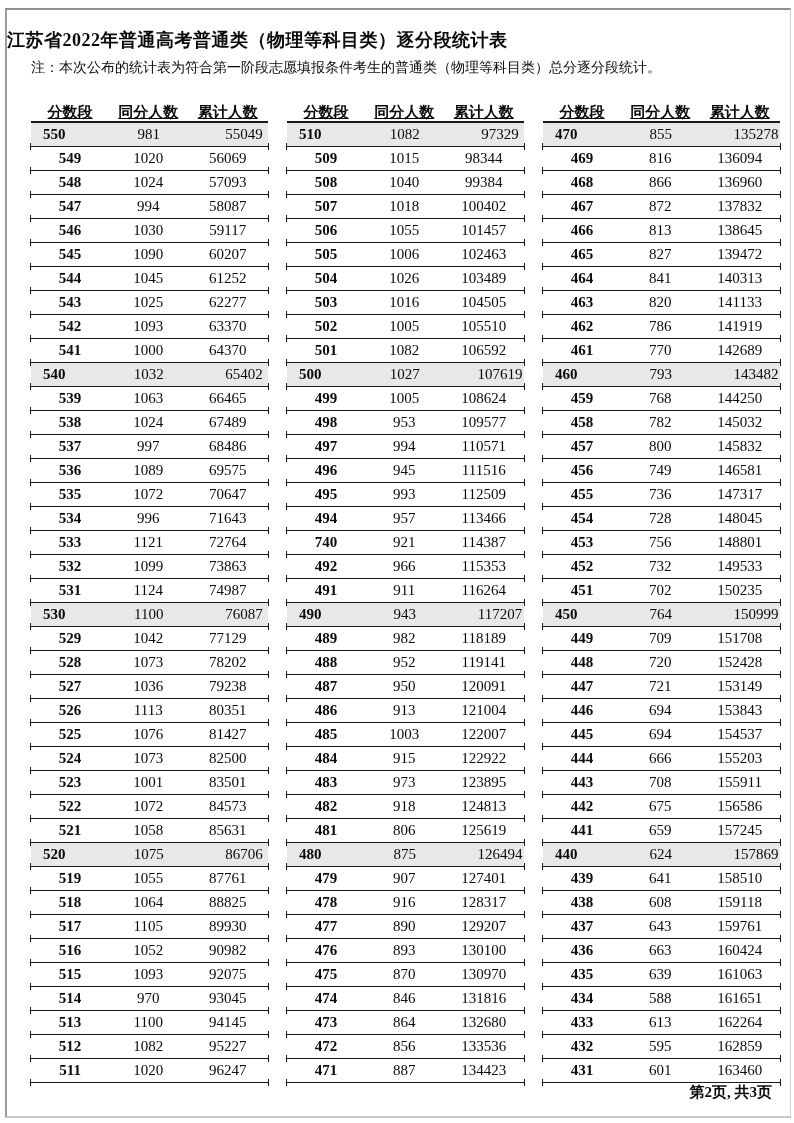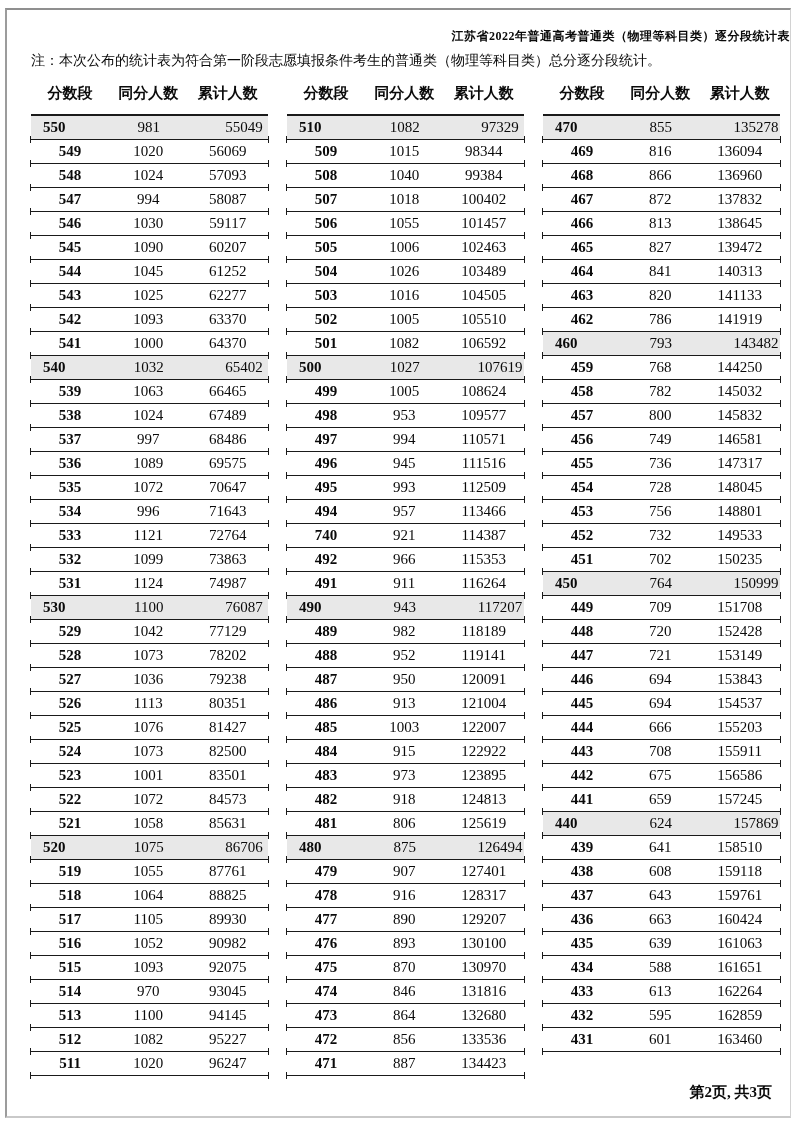--- a/index.html
+++ b/index.html
@@ -14,42 +14,43 @@
     position: absolute;
     left: 5px; top: 8px; right: 3px; bottom: 5px;
     background: #fff;
     border-top: 2px solid #8f8f8f;
     border-left: 2px solid #9c9c9c;
     border-right: 1px solid #d2d2d2;
     border-bottom: 2px solid #c9c9c9;
   }
   .title {
     margin-top: 18px;
-    text-align: right;
-    font-size: 12px;
+    text-align: left;
+    font-size: 18px;
     font-weight: bold;
     letter-spacing: 0.5px;
   }
   .note {
     margin: 7px 0 16px 24px;
     font-size: 14px;
   }
   .tables {
     display: flex;
     margin: 9px 10px 0 24px;
     gap: 19px;
   }
   .tcol { width: 238px; }
   .thead {
     display: flex;
-    align-items: flex-start;
+    align-items: flex-end;
     height: 27px;
     font-weight: bold;
     font-size: 16px;
     margin-bottom: 1px;
+    text-decoration: underline;
   }
   .tbody { border-top: 2px solid #1a1a1a; }
   .row {
     position: relative;
     display: flex;
     align-items: center;
     height: 24px;
     box-sizing: border-box;
     border-bottom: 1.5px solid #1a1a1a;
   }
@@ -549,20 +550,25 @@
           <div class="row">
             <span class="cell c0">463</span>
             <span class="cell c1">820</span>
             <span class="cell c2">141133</span>
           </div>
           <div class="row">
             <span class="cell c0">462</span>
             <span class="cell c1">786</span>
             <span class="cell c2">141919</span>
           </div>
+          <div class="row">
+            <span class="cell c0">461</span>
+            <span class="cell c1">770</span>
+            <span class="cell c2">142689</span>
+          </div>
           <div class="row shaded">
             <span class="cell c0">460</span>
             <span class="cell c1">793</span>
             <span class="cell c2">143482</span>
           </div>
           <div class="row">
             <span class="cell c0">459</span>
             <span class="cell c1">768</span>
             <span class="cell c2">144250</span>
           </div>

